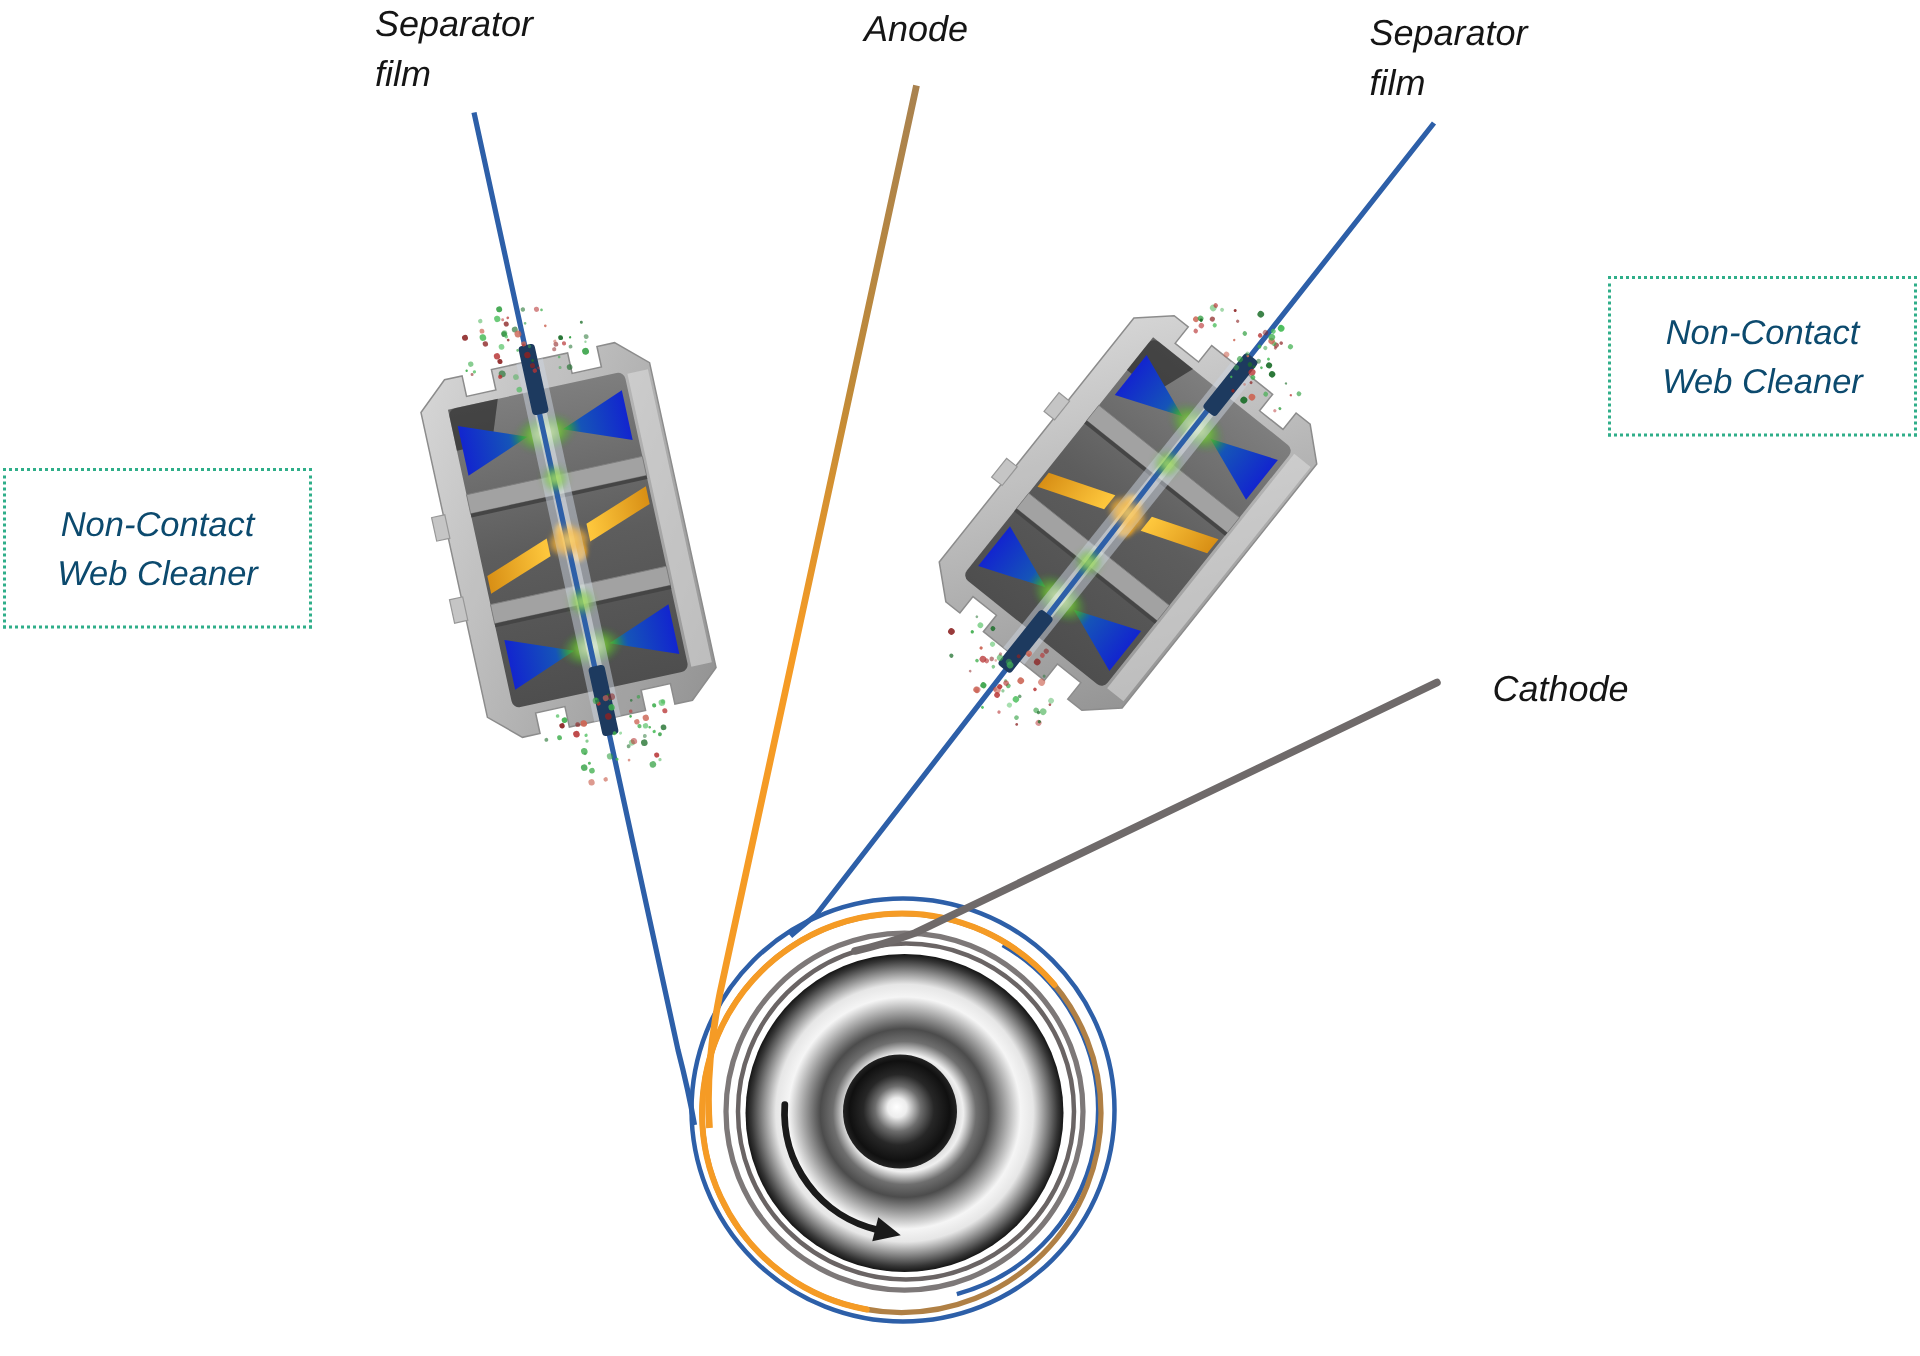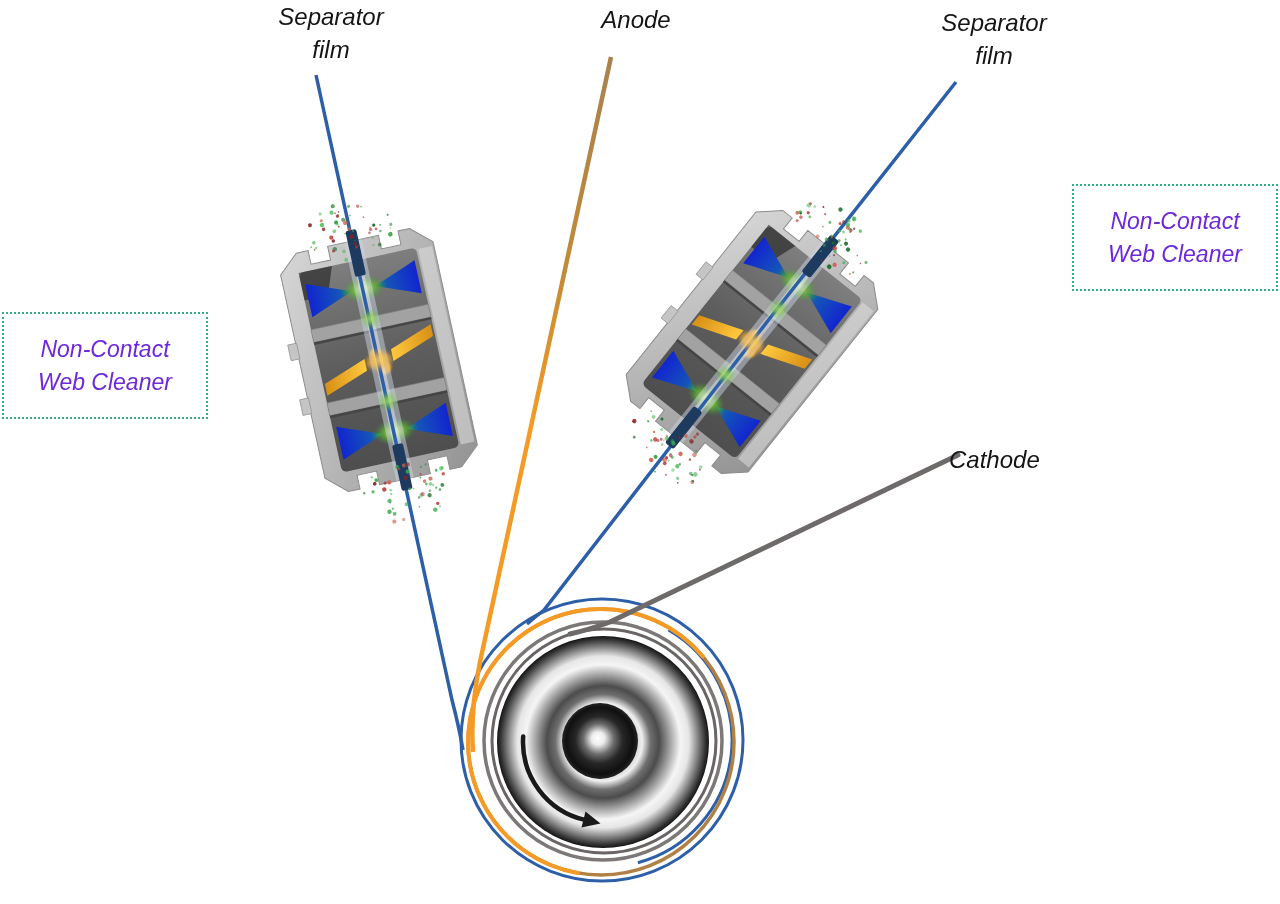--- a/index.html
+++ b/index.html
@@ -3,26 +3,26 @@
 <meta charset="utf-8">
 <style>
   html,body{margin:0;padding:0;background:#ffffff;}
   .stage{
     position:relative;width:1280px;height:904px;background:#ffffff;overflow:hidden;
     font-family:"Liberation Sans",sans-serif;color:#111;
   }
   .stage svg{position:absolute;left:0;top:0;}
   .lbl{
     position:absolute;font-style:italic;font-size:24px;line-height:33px;
-    text-align:center;color:#151515;white-space:nowrap;
+    color:#151515;white-space:nowrap;
   }
   .callout{
     position:absolute;border:2px dotted #2fae89;display:flex;flex-direction:column;
     align-items:center;justify-content:center;font-style:italic;font-size:23px;
-    line-height:33px;color:#6d28d9;background:transparent;
+    line-height:33px;color:#0c4a6e;background:transparent;
   }
 </style>
 </head>
 <body>
 
 <div class="stage">
 
 <svg width="1280" height="904" viewBox="0 0 1280 904">
   <defs>
     <linearGradient id="shellGrad" x1="0" y1="0" x2="1" y2="1">
@@ -407,21 +407,21 @@
 
 <div class="lbl" style="left:576px;top:3px;width:120px;">
   <div>Anode</div>
 </div>
 
 <div class="lbl" style="left:913px;top:6px;width:162px;">
   <div>Separator</div>
   <div>film</div>
 </div>
 
-<div class="lbl" style="left:949px;top:443px;width:140px;text-align:left;">
+<div class="lbl" style="left:995px;top:443px;width:140px;text-align:left;">
   <div>Cathode</div>
 </div>
 
 <div class="callout" style="left:2px;top:312px;width:202px;height:103px;">
   <div>Non-Contact</div>
   <div>Web Cleaner</div>
 </div>
 
 <div class="callout" style="left:1072px;top:184px;width:202px;height:103px;">
   <div>Non-Contact</div>

